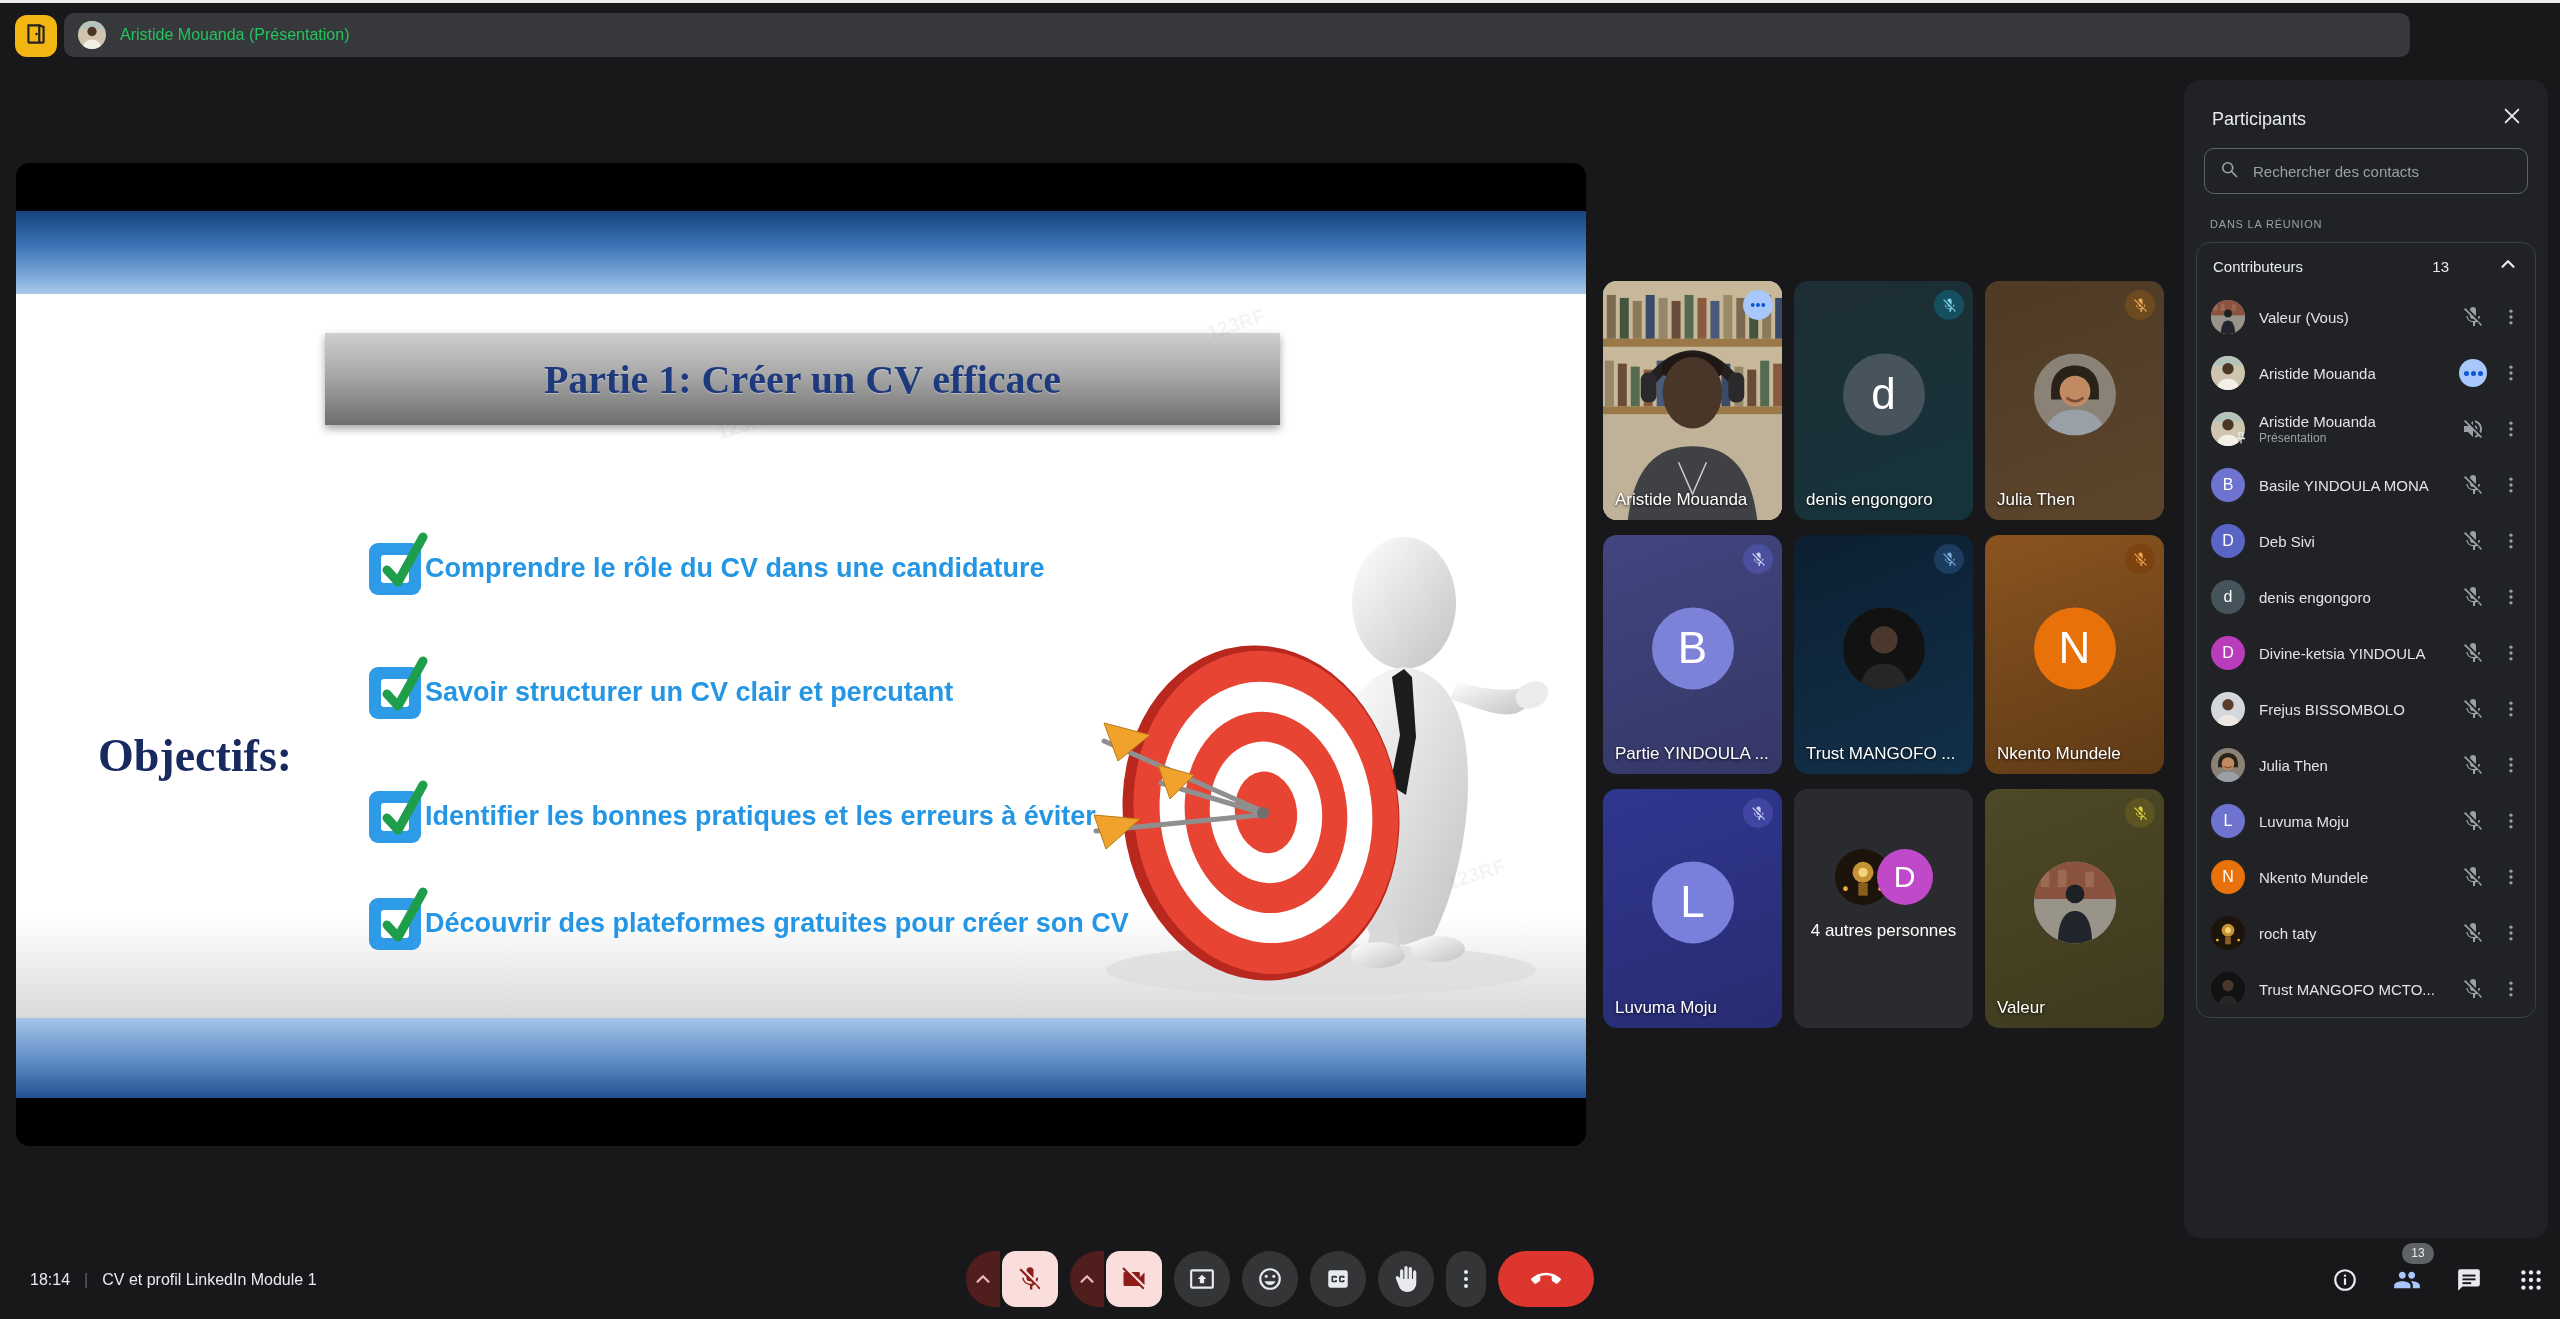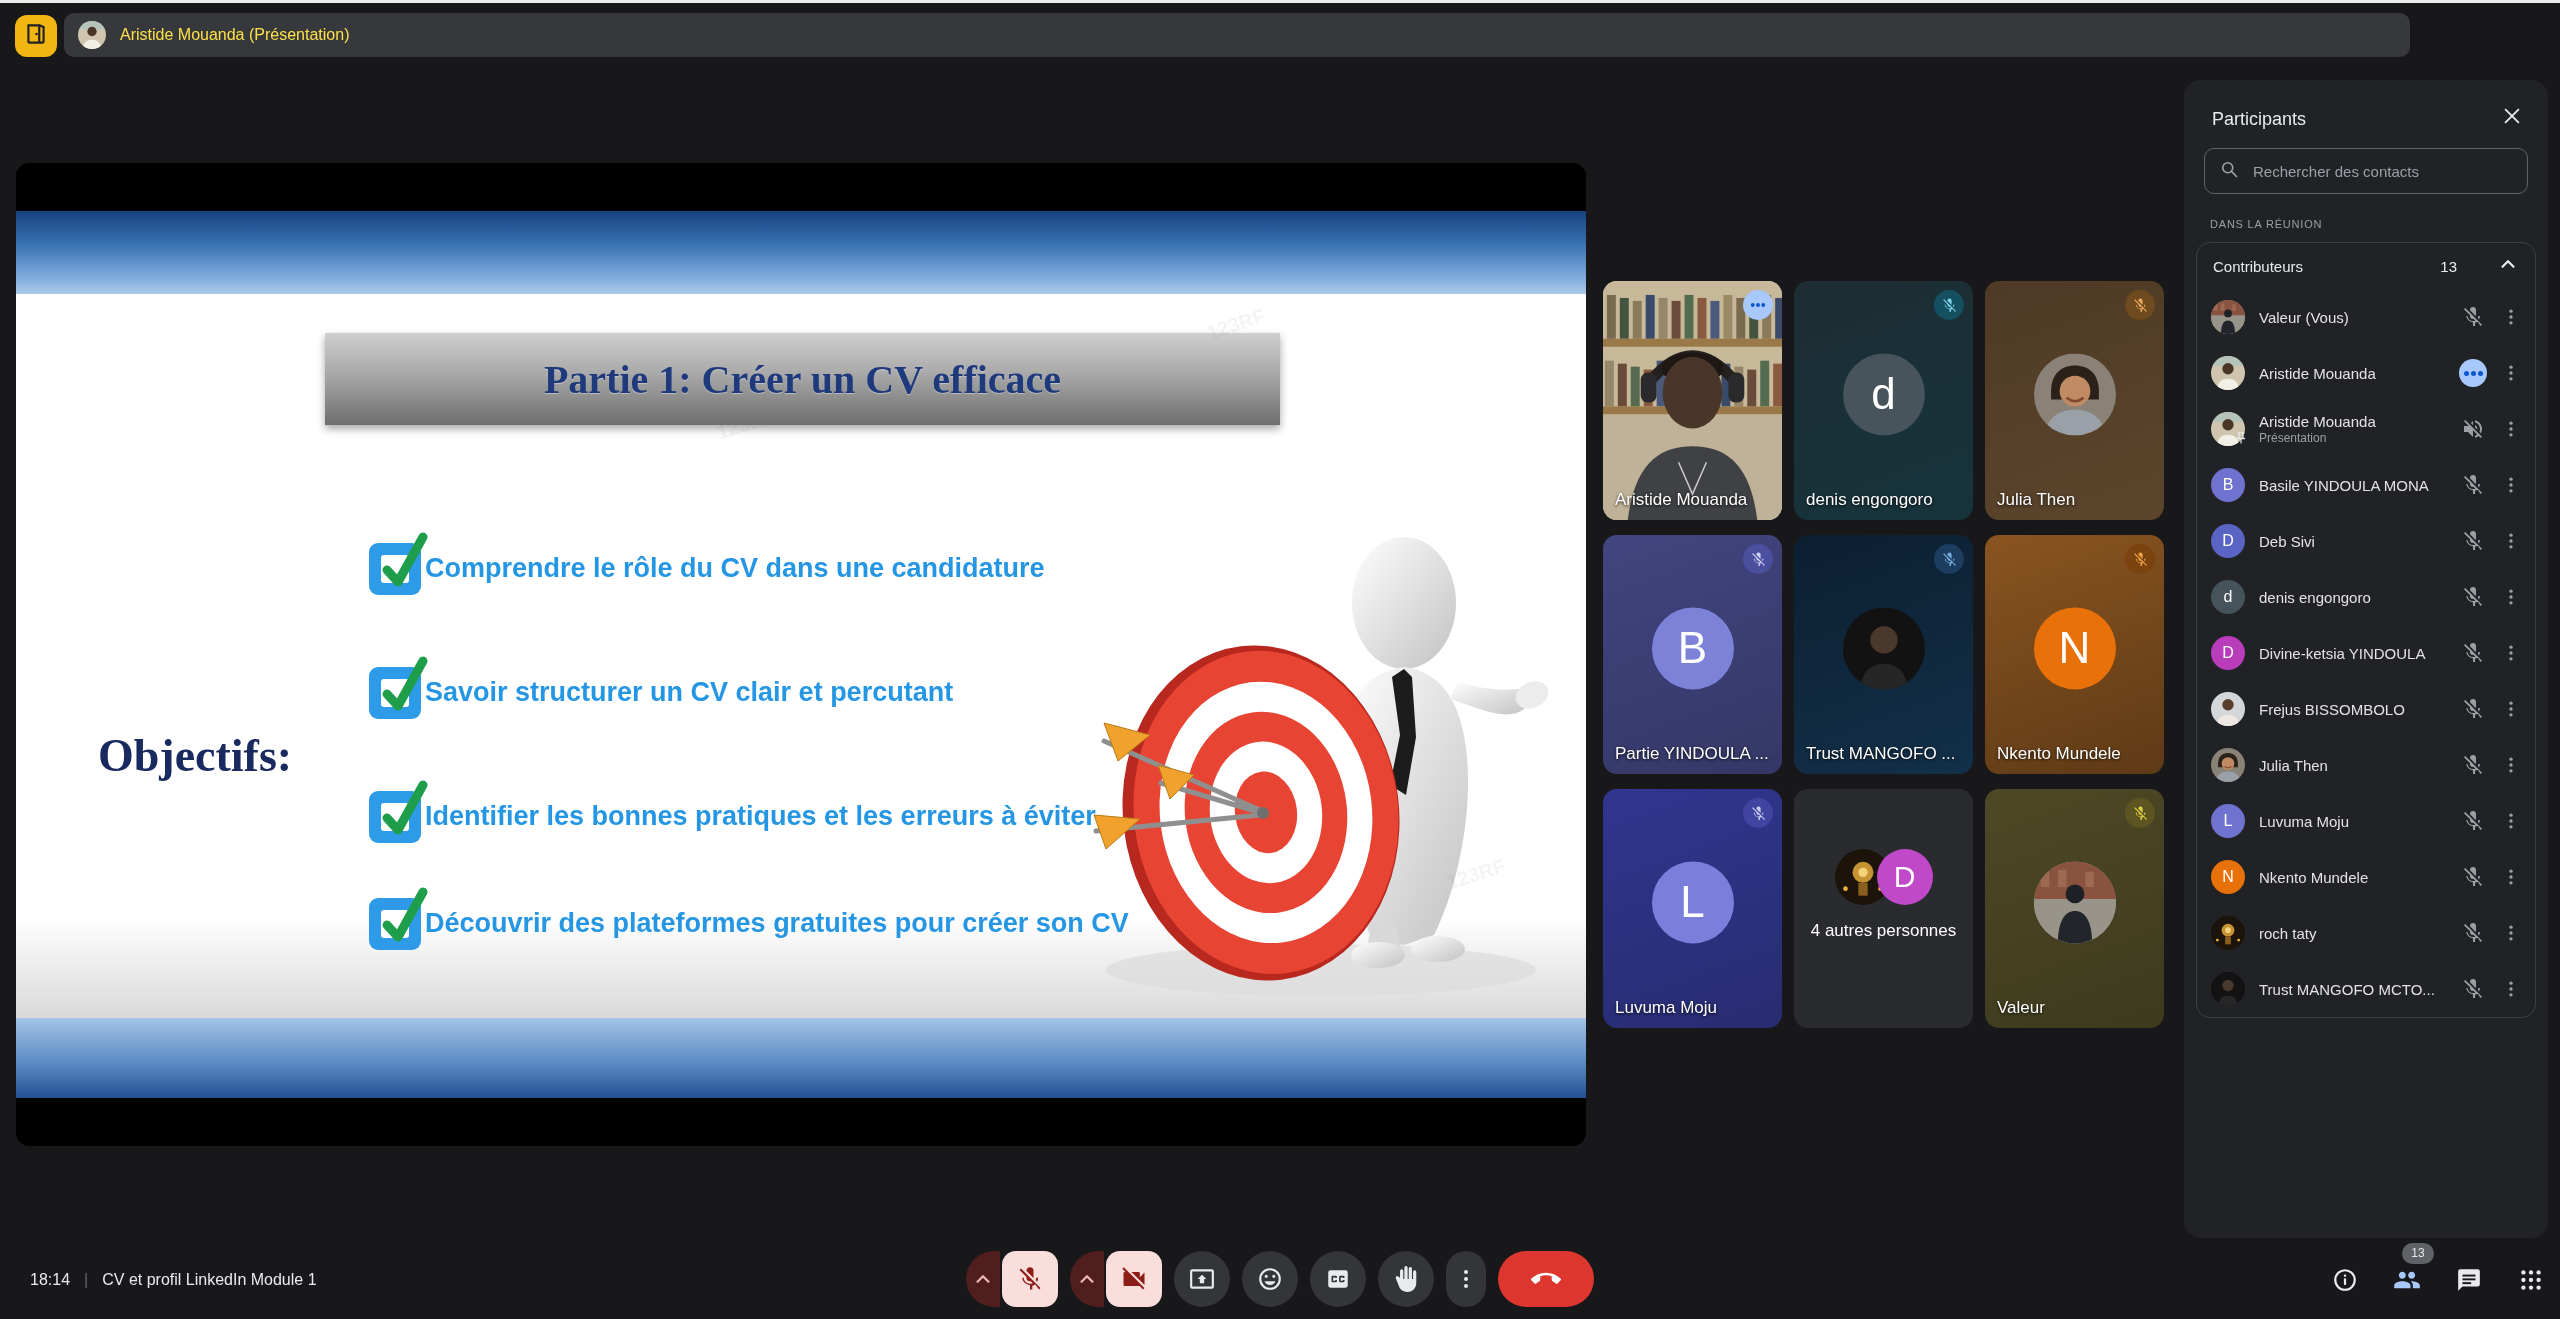--- a/index.html
+++ b/index.html
@@ -5,21 +5,21 @@
   html,body{margin:0;padding:0;background:#0e0e10;}
   #app{position:relative;width:2560px;height:1319px;background:#18181a;overflow:hidden;
        font-family:"Liberation Sans",sans-serif;color:#e8eaed;}
   .topline{position:absolute;top:0;left:0;width:2560px;height:3px;background:#ececec;}
   
   .door-btn{position:absolute;left:15px;top:15px;width:42px;height:42px;border-radius:12px;
             background:#f2b612;display:flex;align-items:center;justify-content:center;}
   .presenter-tab{position:absolute;left:64px;top:13px;width:2346px;height:44px;background:#36383b;
             border-radius:10px;display:flex;align-items:center;gap:14px;padding-left:14px;box-sizing:border-box;}
   .presenter-tab .av{width:28px;height:28px;border-radius:50%;overflow:hidden;flex:0 0 auto;}
-  .presenter-tab .lbl{font-size:16px;color:#fde047;}
+  .presenter-tab .lbl{font-size:16px;color:#22c55e;}
   
   .slide{position:absolute;left:16px;top:163px;width:1570px;height:983px;border-radius:14px;overflow:hidden;background:#000;}
   .s-black-top{position:absolute;left:0;top:0;width:100%;height:48px;background:#000;}
   .s-blue-top{position:absolute;left:0;top:48px;width:100%;height:83px;
       background:linear-gradient(180deg,#16427f 0%,#3a72b4 40%,#7fabdc 80%,#abc9ea 100%);}
   .s-white{position:absolute;left:0;top:131px;width:100%;height:724px;
       background:linear-gradient(180deg,#ffffff 0%,#ffffff 86%,#d9d9d9 100%);}
   .s-blue-bot{position:absolute;left:0;top:855px;width:100%;height:80px;
       background:linear-gradient(180deg,#a5c4e8 0%,#5c8cc4 55%,#235093 100%);}
   .s-black-bot{position:absolute;left:0;top:935px;width:100%;height:48px;background:#000;}
@@ -52,21 +52,21 @@
   .panel-header{display:flex;align-items:flex-end;justify-content:space-between;padding:22px 22px 0 28px;}
   .panel-title{font-size:18px;color:#e8eaed;}
   .close-btn{width:28px;height:28px;display:flex;align-items:center;justify-content:center;cursor:pointer;}
   .search-box{margin:18px 20px 0 20px;height:46px;border:1px solid #5f6368;border-radius:10px;
       display:flex;align-items:center;gap:12px;padding:0 14px;box-sizing:border-box;}
   .search-box input{flex:1;background:transparent;border:none;outline:none;color:#fca5a5;font-size:15px;
       font-family:"Liberation Sans",sans-serif;}
   .search-box input::placeholder{color:#9aa0a6;}
   .section-label{margin:24px 0 0 26px;font-size:11px;letter-spacing:.8px;color:#9aa0a6;}
   .group-box{margin:12px 12px 0 12px;border:1px solid #3c4043;border-radius:14px;overflow:hidden;}
-  .group-head{height:46px;display:flex;align-items:center;padding:0 16px;gap:18px;}
+  .group-head{height:46px;display:flex;align-items:center;padding:0 16px;gap:26px;}
   .group-head .glabel{flex:1;font-size:15px;font-weight:500;color:#e8eaed;}
   .group-head .gcount{font-size:15px;color:#e8eaed;margin-right:22px;}
   .p-row{height:56px;display:flex;align-items:center;padding:0 14px;gap:14px;}
   .p-row .avwrap{position:relative;width:34px;height:34px;flex:0 0 auto;}
   .p-row .avatar{width:34px;height:34px;border-radius:50%;overflow:hidden;display:flex;align-items:center;
       justify-content:center;color:#fff;font-size:16px;}
   .p-row .names{flex:1;min-width:0;}
   .p-row .pname{font-size:15px;color:#e3e3e6;white-space:nowrap;overflow:hidden;text-overflow:ellipsis;}
   .p-row .psub{font-size:12px;color:#9aa0a6;margin-top:1px;}
   .p-row .status{width:28px;display:flex;justify-content:center;}

